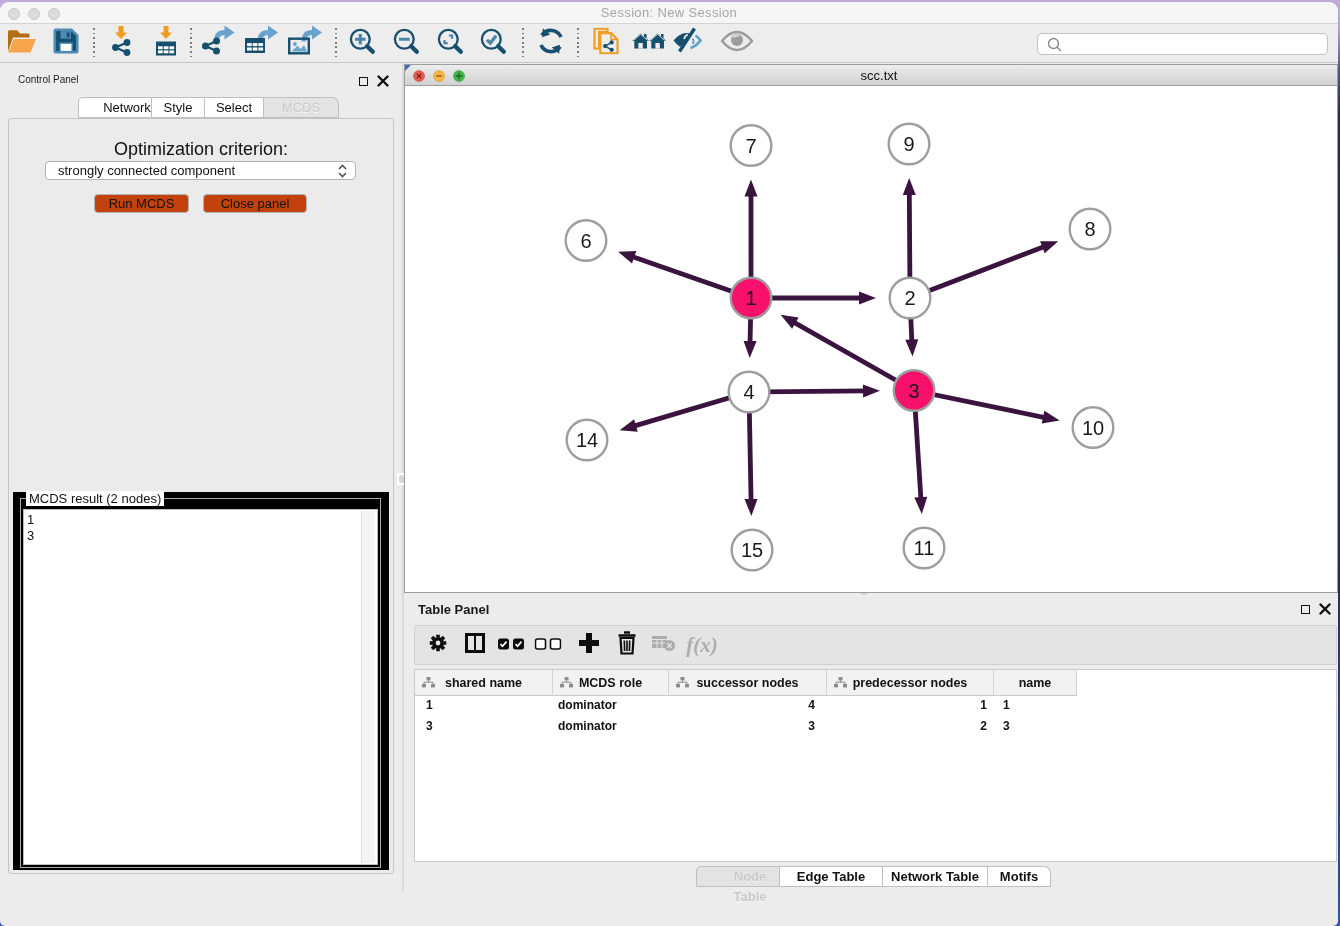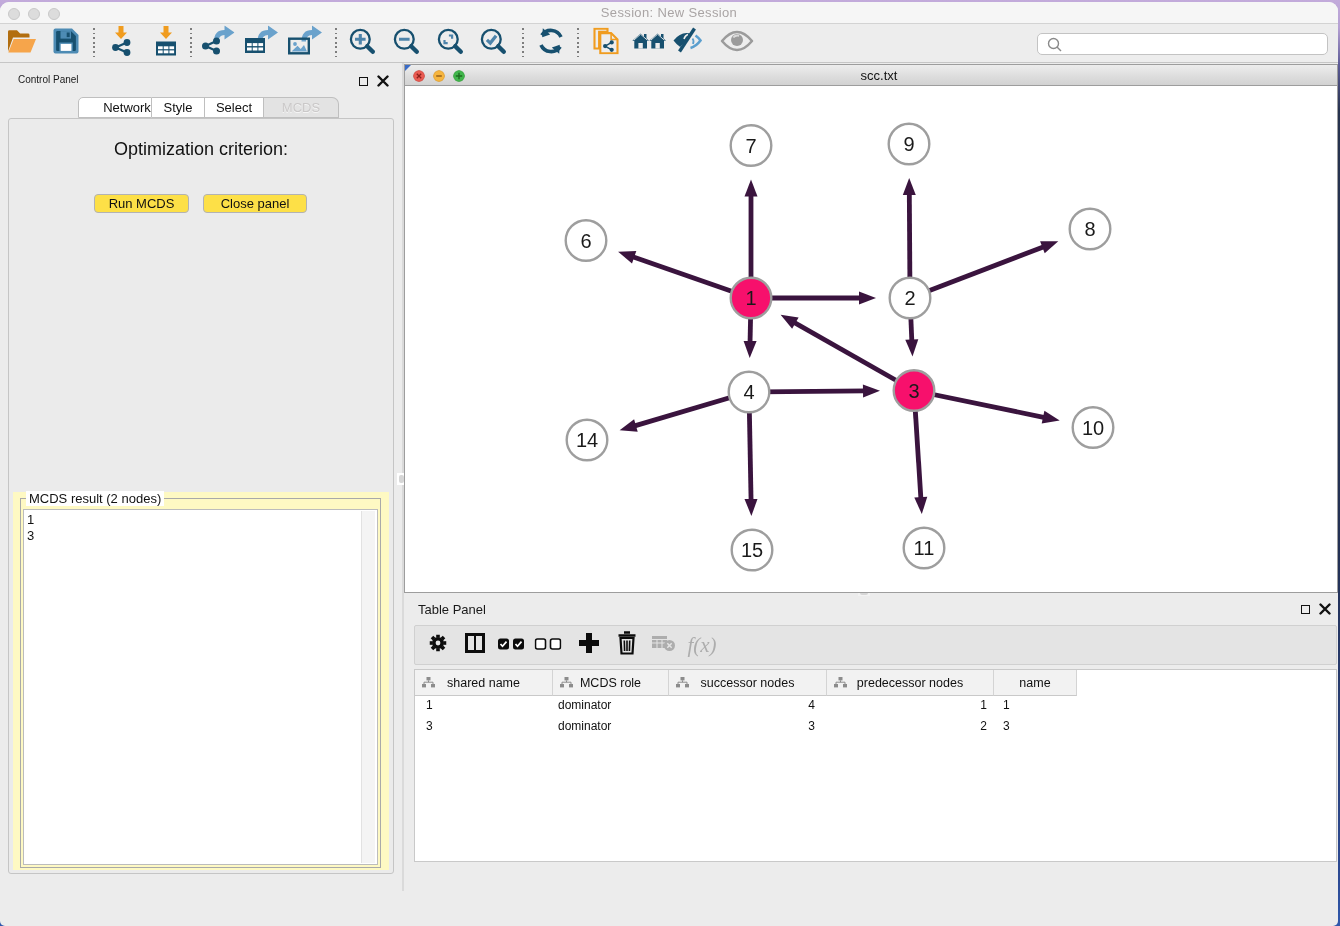--- a/index.html
+++ b/index.html
@@ -22,36 +22,36 @@
 #cp { left:0; top:0; width:402px; bottom:0; }
 #cp .hdr { position:absolute; left:18px; top:11px; font-size:10px; color:#1a1a1a; }
 .tabrow { position:absolute; height:21px; display:flex; }
 .tab { height:21px; line-height:20px; font-size:13px; color:#111; background:#fff; border:1px solid #bfbfbf; border-left:none; padding:0; text-align:center; }
 .tab.first { border-left:1px solid #bfbfbf; border-top-left-radius:5px;padding-left:24px; }
 .tab.last { border-top-right-radius:7px; }
 .tab.sel { background:#e3e3e3; color:#cac8c8; text-shadow:0 1px 0 #f5f5f5; }
 #cpbox { position:absolute; left:8px; top:55px; width:386px; bottom:17px; background:#ebebeb; border:1px solid #c5c5c5; border-radius:3px; }
 #optlabel { position:absolute; left:0; right:0; top:20px; text-align:center; font-size:18px; color:#111; }
 #optsel { position:absolute; left:36px; top:42px; width:311px; height:19px; background:#fff; border:1px solid #b3b3b3; border-radius:4px; font-size:13px; line-height:18px; padding-left:12px; color:#111; }
-.btn { position:absolute; top:75px; height:19px; background:#fde047; border:1px solid #b3b3b3; border-radius:4px; font-size:13px; text-align:center; line-height:17px; color:#111; }
-#resultwrap { position:absolute; left:13px; top:429px; width:376px; height:378px; background:#fef9c3; }
+.btn { position:absolute; top:75px; height:19px; background:#c2410c; border:1px solid #b3b3b3; border-radius:4px; font-size:13px; text-align:center; line-height:17px; color:#111; }
+#resultwrap { position:absolute; left:13px; top:429px; width:376px; height:378px; background:#000000; }
 #fieldset { position:absolute; left:7px; top:6px; right:8px; bottom:2px; border:1px solid #a9a9a9; }
 #legend { position:absolute; left:5px; top:-8px; background:#fff; padding:0 3px; font-size:13px; color:#111; }
 #ta { position:absolute; left:2px; top:10px; right:2px; bottom:2px; border:1px solid #bcbcbc; background:#fff; font-size:13px; color:#111; padding:2px 0 0 3px; line-height:16px; }
 #tascroll { position:absolute; right:2px; top:1px; bottom:1px; width:14px; background:#f4f4f4; border-left:1px solid #e2e2e2; }
 
 #vsash { left:402px; top:0; width:2px; bottom:0; background:#dadada; }
 
 #netwin { left:404px; top:1px; right:0; height:529px; border:1px solid #9d9d9d; }
 #nettitle { position:absolute; left:0; right:0; top:0; height:21px; background:linear-gradient(180deg,#ededed 0%,#dcdcdc 60%,#d2d2d2 100%); border-bottom:1px solid #9d9d9d; }
 .ntl { position:absolute; top:5px; width:12px; height:12px; border-radius:50%; }
 #nettitle .t { position:absolute; left:16px; right:0; top:3px; text-align:center; font-size:13px; color:#111; }
 #canvas { position:absolute; left:0; right:0; top:21px; bottom:0; background:#fff; }
 
-#tp { left:404px; top:536px; right:0; bottom:0; }
+#tp { left:404px; top:536px; right:0; bottom:0;font-weight:bold; }
 #tp .hdr { position:absolute; left:14px; top:3px; font-size:13px; color:#1a1a1a; }
 #tptools { position:absolute; left:10px; top:26px; right:1px; height:40px; background:#e4e4e4; border:1px solid #d0d0d0; border-radius:2px; }
 #tbl { position:absolute; left:10px; top:70px; right:1px; bottom:29px; background:#fff; border:1px solid #c9c9c9; }
 .th { position:absolute; top:0; height:26px; background:#f2f2f2; border-right:1px solid #d4d4d4; border-bottom:1px solid #c9c9c9; font-size:12.5px; color:#111; text-align:center; line-height:26px; }
 .td { position:absolute; font-size:12px; color:#111; height:16px; line-height:16px; }
 
 #tptabs { position:absolute; bottom:4px; left:292px; display:flex; }
 
 .wctl { position:absolute; font-size:13px; color:#111; }
 .sq { width:9px; height:9px; border:1.5px solid #111; display:inline-block; }
@@ -219,20 +219,26 @@
           <path d="M1.5 1.5 L10.5 10.5 M10.5 1.5 L1.5 10.5" stroke="#111" stroke-width="2.4" stroke-linecap="round"></path>
         </svg>
       <div class="tabrow" style="left:78px;top:34px">
         <div class="tab first" style="width:74px">Network</div>
         <div class="tab" style="width:53px">Style</div>
         <div class="tab" style="width:59px">Select</div>
         <div class="tab sel last" style="width:75px">MCDS</div>
       </div>
       <div id="cpbox">
         <div id="optlabel">Optimization criterion:</div>
+        <div id="optsel">strongly connected component
+          <svg width="11" height="14" style="position:absolute;right:7px;top:2px" viewBox="0 0 11 14">
+              <path d="M2 5 L5.5 1.5 L9 5" fill="none" stroke="#555" stroke-width="1.6"></path>
+              <path d="M2 9 L5.5 12.5 L9 9" fill="none" stroke="#555" stroke-width="1.6"></path>
+            </svg>
+        </div>
         <div class="btn" style="left:85px;width:95px">Run MCDS</div>
         <div class="btn" style="left:194px;width:104px">Close panel</div>
       </div>
       <div id="resultwrap">
         <div id="fieldset">
           <div id="legend">MCDS result (2 nodes)</div>
           <div id="ta">1<br>3<div id="tascroll"></div></div>
         </div>
       </div>
     </div>
@@ -429,15 +435,21 @@
         <div class="td" style="left:143px;top:27px">dominator</div>
         <div class="td" style="left:254px;top:27px;width:146px;text-align:right">4</div>
         <div class="td" style="left:412px;top:27px;width:160px;text-align:right">1</div>
         <div class="td" style="left:588px;top:27px">1</div>
         <div class="td" style="left:11px;top:48px">3</div>
         <div class="td" style="left:143px;top:48px">dominator</div>
         <div class="td" style="left:254px;top:48px;width:146px;text-align:right">3</div>
         <div class="td" style="left:412px;top:48px;width:160px;text-align:right">2</div>
         <div class="td" style="left:588px;top:48px">3</div>
       </div>
+      <div id="tptabs">
+        <div class="tab first sel" style="width:84px">Node Table</div>
+        <div class="tab" style="width:103px">Edge Table</div>
+        <div class="tab" style="width:105px">Network Table</div>
+        <div class="tab last" style="width:63px">Motifs</div>
+      </div>
     </div>
   </div>
 </div>
 
 </body></html>

